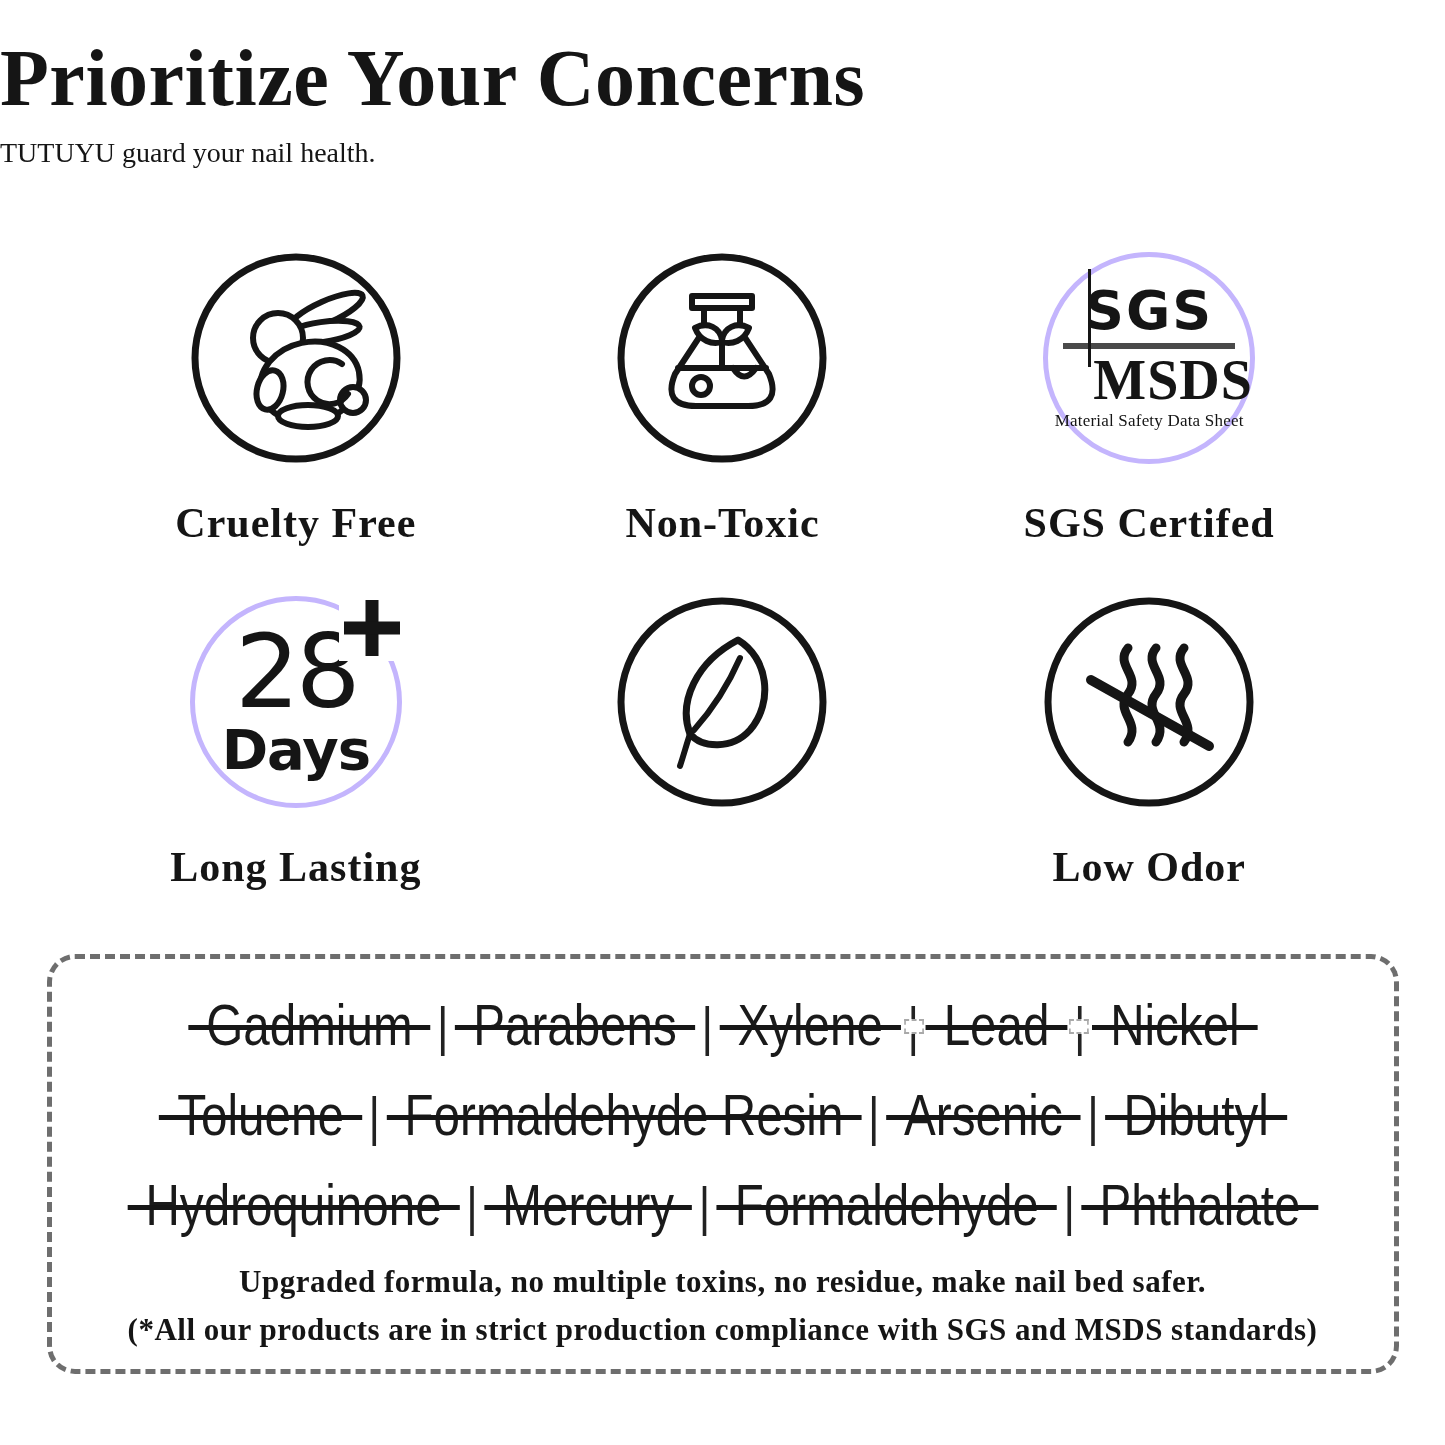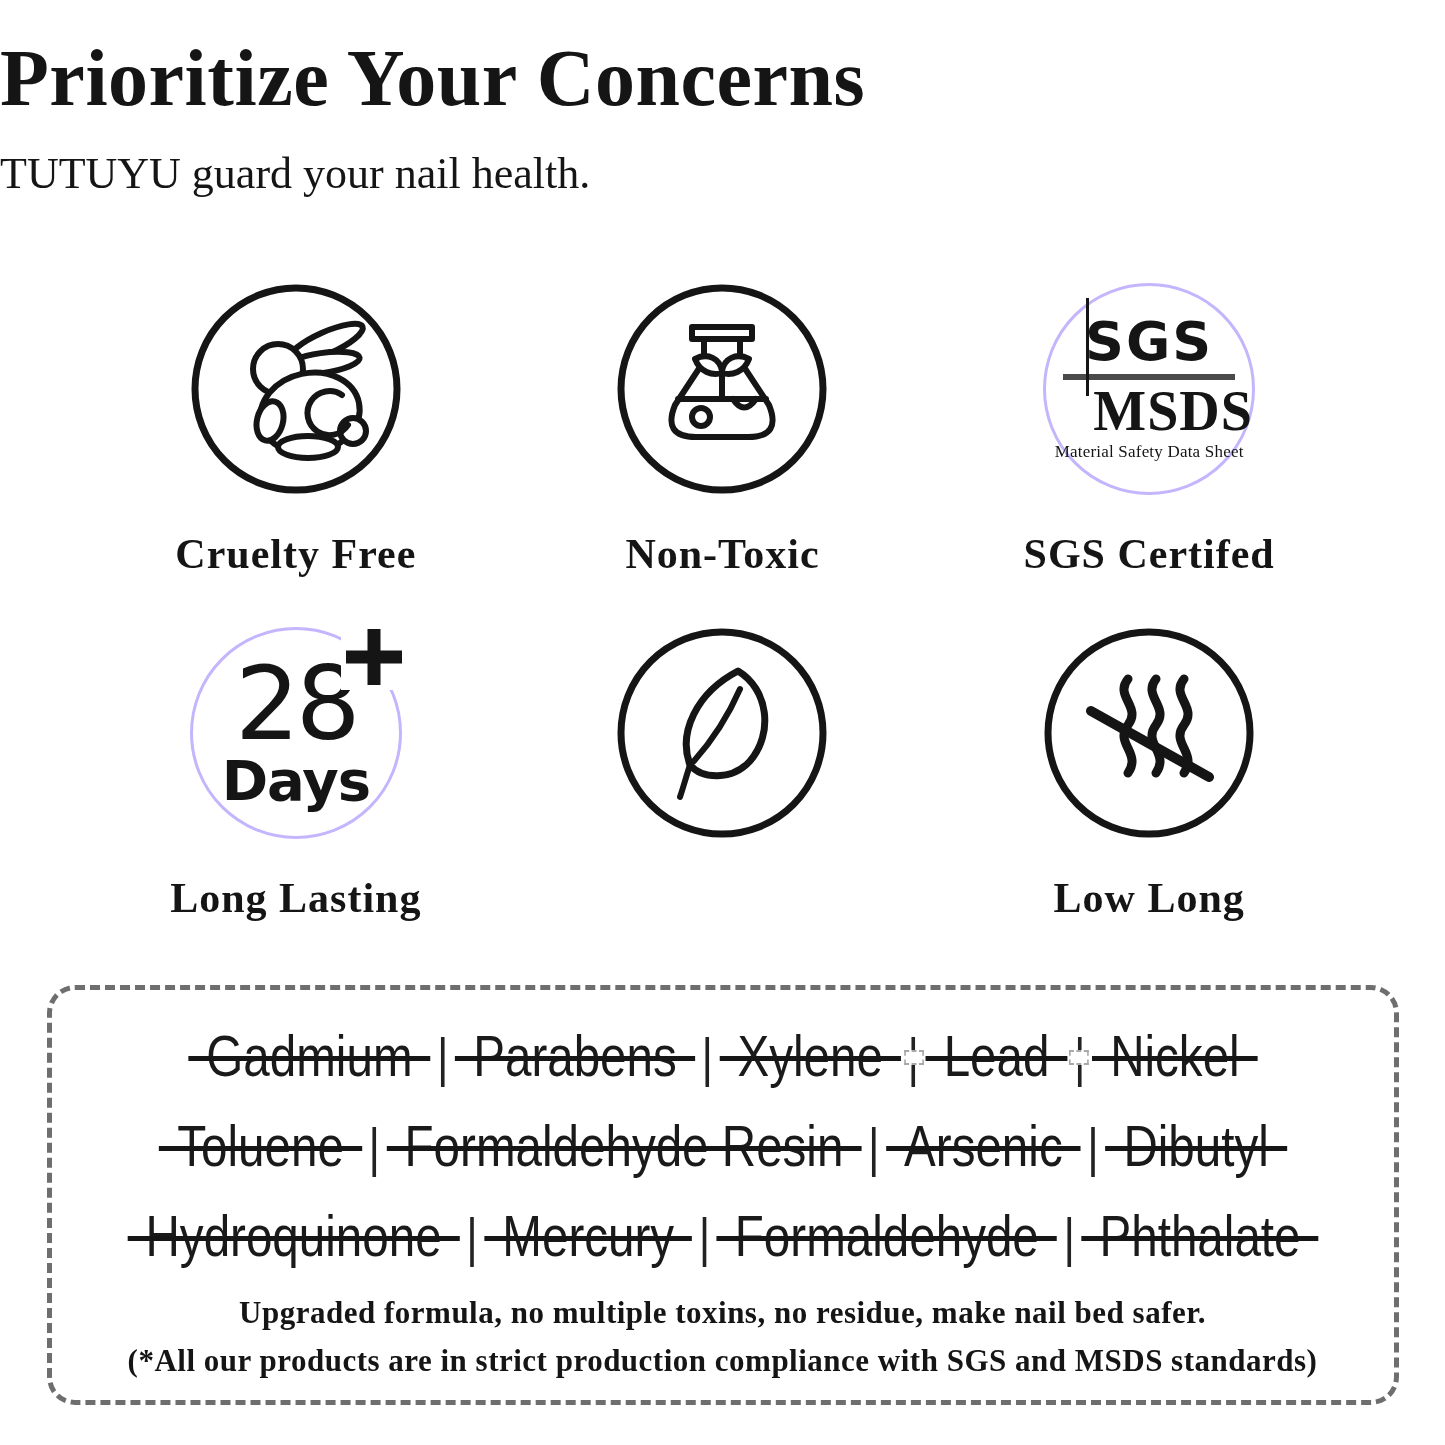--- a/index.html
+++ b/index.html
@@ -2,38 +2,38 @@
 <html><head>
 <meta charset="utf-8">
 <style>
   html,body { margin:0; padding:0; }
   body {
     width:1445px; height:1445px; background:#ffffff; color:#151515;
     font-family:"Liberation Serif", serif; overflow:hidden;
   }
   .header { text-align:left; padding-top:36px; }
   .title { font-size:80px; font-weight:700; line-height:1.05; letter-spacing:0.5px; }
-  .subtitle { font-size:44px; margin-top:28px; line-height:1.2; }
+  .subtitle { font-size:28px; margin-top:16px; line-height:1.2; }
 
   .grid {
     width:1280px; margin:82px auto 0;
     display:grid; grid-template-columns:1fr 1fr 1fr; row-gap:50px;
   }
   .feature { display:flex; flex-direction:column; align-items:center; }
   .icon-wrap { position:relative; width:212px; height:212px; }
   .icon-wrap svg { position:absolute; left:0; top:0; }
   .feature-label {
     margin-top:36px; font-size:42px; font-weight:700; letter-spacing:1px;
     white-space:nowrap; line-height:1.1;
   }
 
   
   .ring {
     width:212px; height:212px; box-sizing:border-box;
-    border:3px solid #c4b5fd; border-radius:50%;
+    border:5px solid #c4b5fd; border-radius:50%;
     position:relative; display:flex; flex-direction:column;
     align-items:center; justify-content:center;
   }
   .sgs-top { font-family:"DejaVu Sans", sans-serif; font-weight:700; font-size:54px; line-height:1; letter-spacing:2px; }
   .sgs-divider { width:172px; height:6px; background:#4a4a4a; margin:5px 0 3px; }
   .sgs-msds { font-size:56px; font-weight:700; line-height:1; letter-spacing:1px;margin-left:48px; }
   .sgs-caption { font-size:17px; margin-top:3px; letter-spacing:0.2px; white-space:nowrap; }
   .sgs-vline { position:absolute; left:40px; top:12px; width:3px; height:98px; background:#151515; }
 
   
@@ -159,21 +159,21 @@
       <svg width="212" height="212" viewBox="0 0 212 212">
         <circle cx="106" cy="106" r="101" fill="none" stroke="#151515" stroke-width="7"></circle>
         <g fill="none" stroke="#151515" stroke-linecap="round">
           <path d="M85 52 c-14 17 14 28 0 46 c-14 18 14 28 0 48" stroke-width="9"></path>
           <path d="M113 52 c-14 17 14 28 0 46 c-14 18 14 28 0 48" stroke-width="9"></path>
           <path d="M141 52 c-14 17 14 28 0 46 c-14 18 14 28 0 48" stroke-width="9"></path>
           <path d="M48 84 L166 150" stroke-width="10"></path>
         </g>
       </svg>
     </div>
-    <div class="feature-label">Low Long</div>
+    <div class="feature-label">Low Odor</div>
   </div>
 
 </div>
 
 <div class="chem-box">
 
   <div class="chem-row">
     <span class="chem">Gadmium</span>
     <span class="sep">|</span>
     <span class="chem">Parabens</span>

